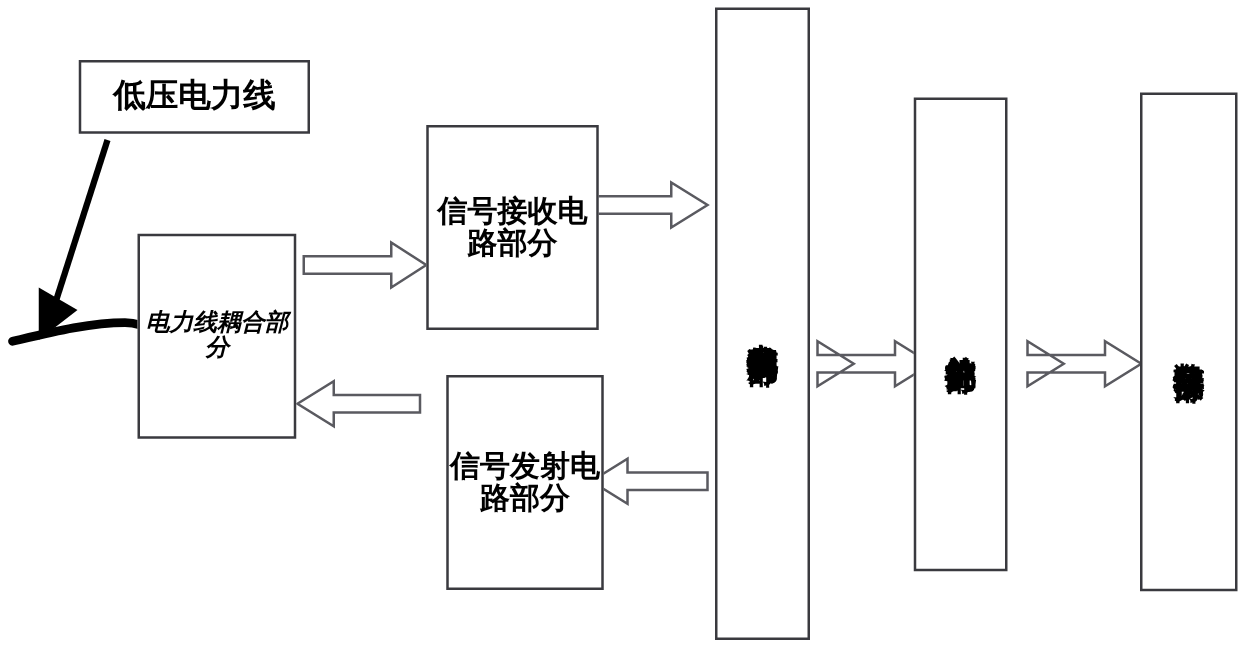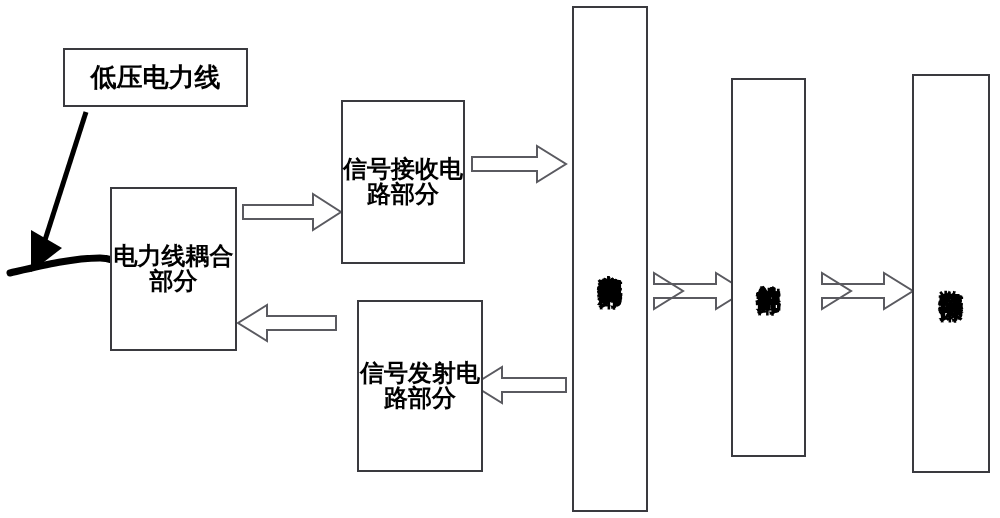--- a/index.html
+++ b/index.html
@@ -50,24 +50,24 @@
 
   
   #node-lv-power-line {
     left: 63px;  top: 48px;  width: 185px; height: 59px;
   }
   #node-lv-power-line .label { font-size: 26px; }
 
   #node-coupling {
     left: 110px; top: 187px; width: 127px; height: 164px;
   }
-  #node-coupling .label { font-size: 24px; }
+  #node-coupling .label { font-size: 19px; font-style: italic; }
 
   #node-receiver {
-    left: 341px; top: 100px; width: 124px; height: 164px;
+    left: 341px; top: 100px; width: 138px; height: 164px;
   }
   #node-receiver .label { font-size: 24px; }
 
   #node-transmitter {
     left: 357px; top: 300px; width: 126px; height: 172px;
   }
   #node-transmitter .label { font-size: 24px; }
 
   #node-modem {
     left: 572px; top: 6px; width: 76px; height: 506px;

